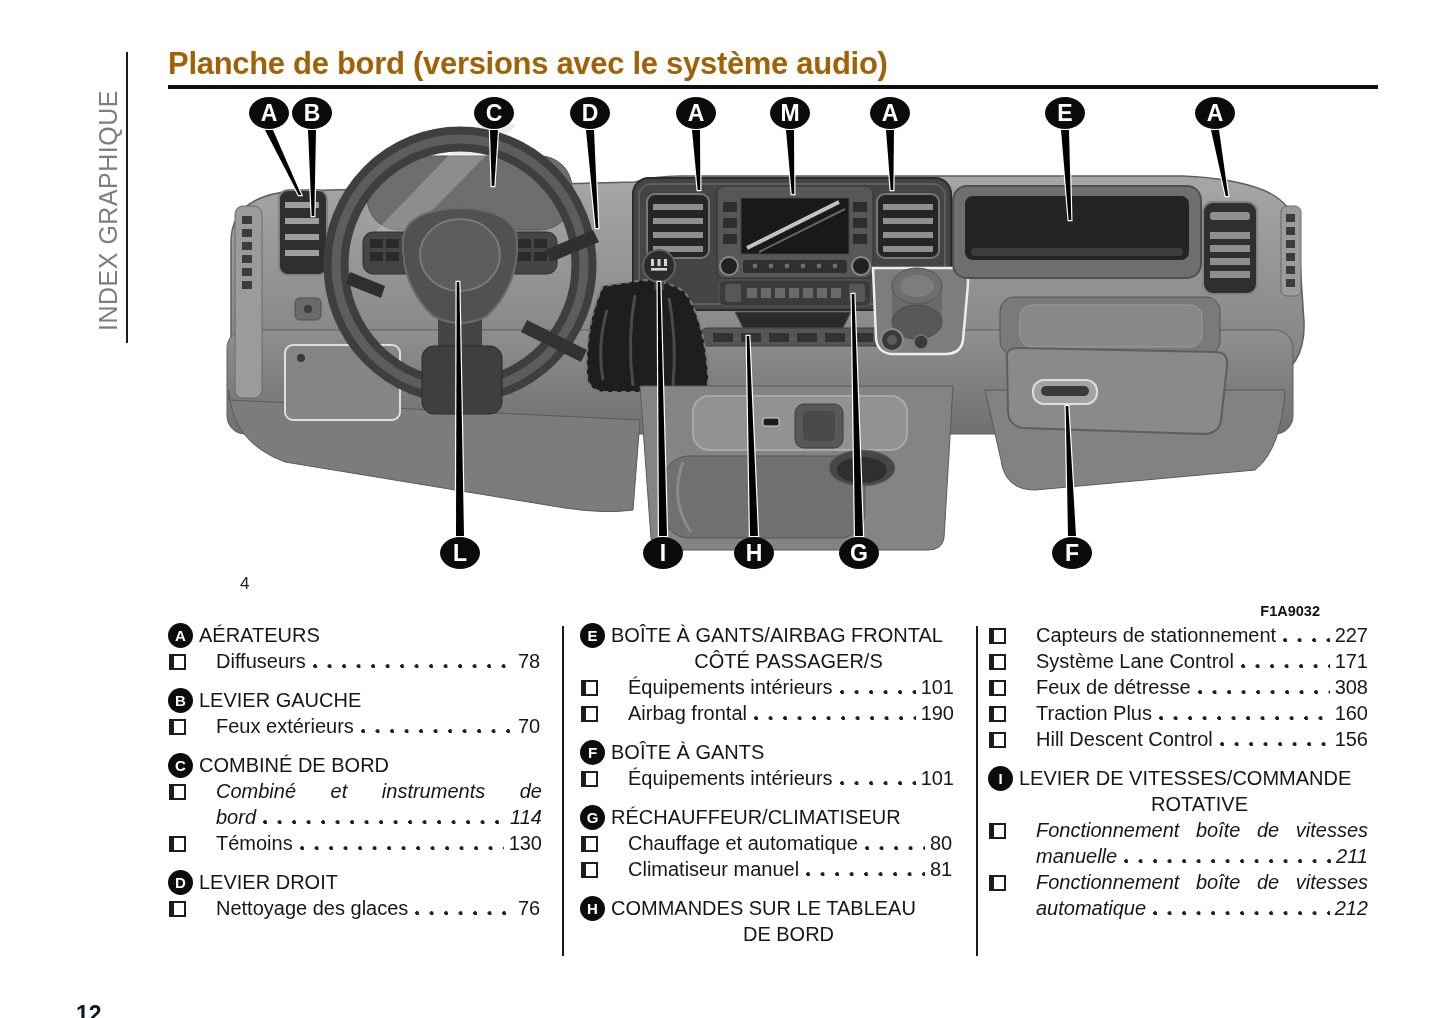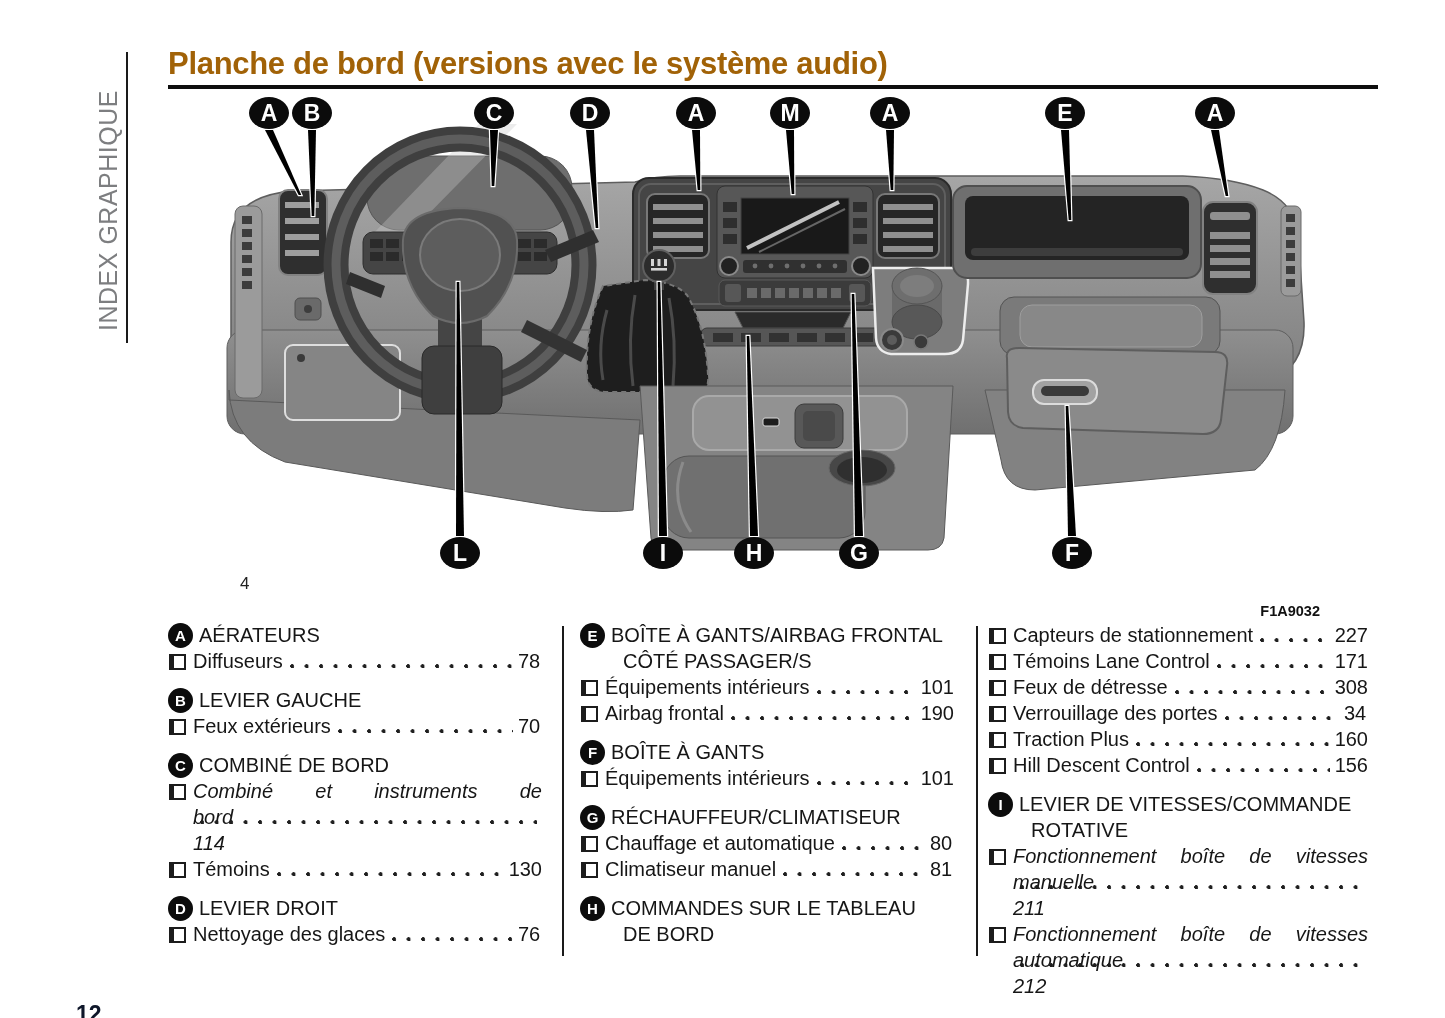--- a/index.html
+++ b/index.html
@@ -41,39 +41,39 @@
   .col-rule{position:absolute;top:626px;width:2px;height:330px;background:#1a1a1a;}
   .rule-a{left:562px;} .rule-b{left:976px;}
   .sec{margin-bottom:13px;}
   .shead{display:flex;align-items:flex-start;}
   .badge{
     flex:0 0 auto;width:25px;height:25px;border-radius:50%;
     background:#0c0c0c;color:#ffffff;font-weight:bold;font-size:15px;
     line-height:25px;text-align:center;margin:1px 6px 0 0;
   }
   .stitle{flex:1;}
-  .stitle2{margin-left:43px;}
-  .item{display:flex;align-items:flex-start;}
+  .stitle2{margin-left:43px;text-align:center;}
+  .item{display:flex;align-items:flex-start;gap:23px;}
   .cbx{
     flex:0 0 auto;width:10px;height:12px;
     border:2px solid #1c1c1c;border-left-width:5px;
     margin:6px 7px 0 1px;background:#fff;
   }
   .ibody{flex:1;display:flex;min-width:0;}
   .ibody2{flex:1;min-width:0;font-style:italic;}
   .lbl{white-space:nowrap;}
   .leader{flex:1 1 auto;position:relative;min-width:12px;}
   .leader::after{
     content:"";position:absolute;left:7px;right:5px;bottom:5px;height:5px;
     background-image:radial-gradient(circle at 2.2px 2.2px,#1f1f1f 1.8px,transparent 2.2px);
     background-size:14.5px 5px;background-repeat:repeat-x;
   }
   .pg{flex:0 0 auto;text-align:left;min-width:24px;}
   .l1{display:block;text-align:justify;text-align-last:justify;}
-  .l2{display:flex;flex-direction:column;}
+  .l2{display:flex;}
   svg text.cl{
     font-family:"Liberation Sans",sans-serif;font-size:23px;font-weight:bold;
     fill:#ffffff;text-anchor:middle;
   }
 </style>
 </head>
 <body>
 
 <div class="sidebar-label">INDEX GRAPHIQUE</div>
 <div class="sidebar-rule"></div>
@@ -508,39 +508,31 @@
       <span class="cbx"></span>
       <span class="ibody">
           <span class="lbl">Capteurs de stationnement</span>
           <span class="leader"></span>
           <span class="pg">227</span>
         </span>
     </div>
     <div class="item">
       <span class="cbx"></span>
       <span class="ibody">
-          <span class="lbl">Témoins Lane Control</span>
+          <span class="lbl">Système Lane Control</span>
           <span class="leader"></span>
           <span class="pg">171</span>
         </span>
     </div>
     <div class="item">
       <span class="cbx"></span>
       <span class="ibody">
           <span class="lbl">Feux de détresse</span>
           <span class="leader"></span>
           <span class="pg">308</span>
-        </span>
-    </div>
-    <div class="item">
-      <span class="cbx"></span>
-      <span class="ibody">
-          <span class="lbl">Verrouillage des portes</span>
-          <span class="leader"></span>
-          <span class="pg">34</span>
         </span>
     </div>
     <div class="item">
       <span class="cbx"></span>
       <span class="ibody">
           <span class="lbl">Traction Plus</span>
           <span class="leader"></span>
           <span class="pg">160</span>
         </span>
     </div>

